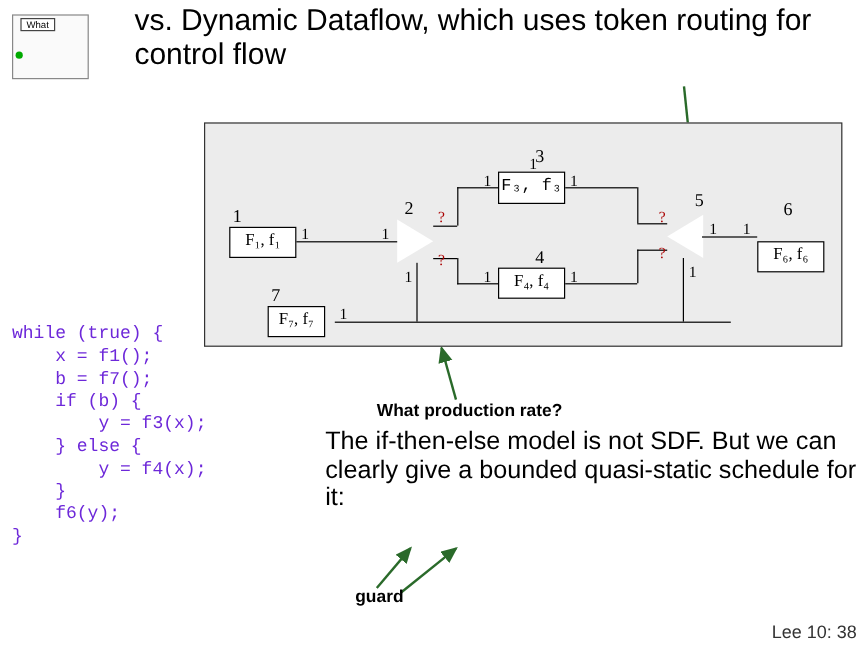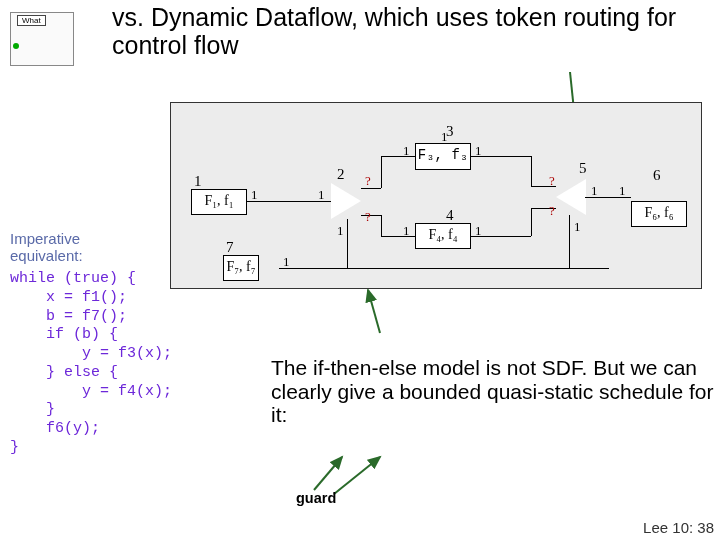--- a/index.html
+++ b/index.html
@@ -184,21 +184,21 @@
 
     <div class="dnum-big" style="left:23px; top:70px;">1</div>
     <div class="dnum-big" style="left:166px; top:63px;">2</div>
     <div class="dnum-big" style="left:275px; top:20px;">3</div>
     <div class="dnum-big" style="left:275px; top:104px;">4</div>
     <div class="dnum-big" style="left:408px; top:57px;">5</div>
     <div class="dnum-big" style="left:482px; top:64px;">6</div>
     <div class="dnum-big" style="left:55px; top:136px;">7</div>
 
     <div class="dblock" style="left:20px; top:86px; width:56px; height:26px;"><span>F₁, f₁</span></div>
-    <div class="dblock" style="left:52px; top:152px; width:36px; height:26px;"><span>F₇, f₇</span></div>
+    <div class="dblock" style="left:52px; top:152px; width:48px; height:26px;"><span>F₇, f₇</span></div>
     <div class="dblock" style="left:244px; top:40px; width:56px; height:27px;font-family:Liberation Mono, monospace;"><span>F₃, f₃</span></div>
     <div class="dblock" style="left:244px; top:120px; width:56px; height:26px;"><span>F₄, f₄</span></div>
     <div class="dblock" style="left:460px; top:82px; width:56px; height:26px;margin-top:16px;"><span>F₆, f₆</span></div>
 
     <div class="dtri" style="left:160px; top:80px; border-top:18px solid transparent; border-bottom:18px solid transparent; border-left:30px solid #fff;"></div>
     <div class="dtri" style="left:159px; top:79px; border-top:19px solid transparent; border-bottom:19px solid transparent; border-left:32px solid #000; z-index:-1;"></div>
 
     <div class="dtri" style="left:383px; top:75px; border-top:19px solid transparent; border-bottom:19px solid transparent; border-right:32px solid #000; z-index:-1;"></div>
     <div class="dtri" style="left:385px; top:76px; border-top:18px solid transparent; border-bottom:18px solid transparent; border-right:30px solid #fff;"></div>
 
@@ -234,22 +234,22 @@
     <div class="dnum" style="left:448px; top:80px;">1</div>
     <div class="dnum" style="left:403px; top:116px;">1</div>
 
     <div class="dnum dq" style="left:194px; top:70px;">?</div>
     <div class="dnum dq" style="left:194px; top:106px;">?</div>
     <div class="dnum dq" style="left:378px; top:70px;">?</div>
     <div class="dnum dq" style="left:378px; top:100px;">?</div>
 
   </div>
 
-
-  <div class="imp-label">Imperative equivalent:</div>
+  <div class="q-production">What production rate?</div>
+
   <div class="code">while (true) {
     x = f1();
     b = f7();
     if (b) {
         y = f3(x);
     } else {
         y = f4(x);
     }
     f6(y);
 }</div>

